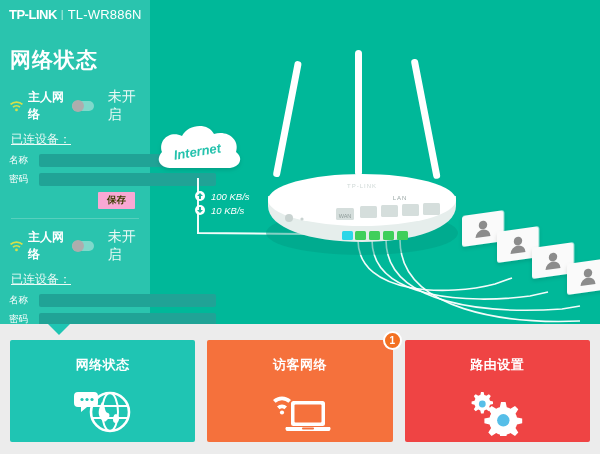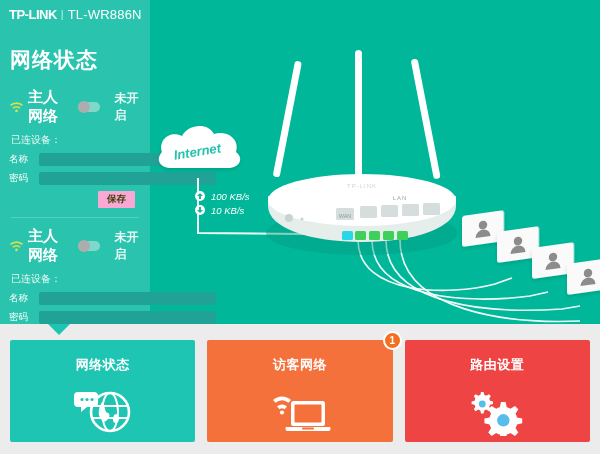--- a/index.html
+++ b/index.html
@@ -42,31 +42,31 @@
   .panel {
     position: absolute; left: 0; top: 0; width: 150px; height: 296px;
     background: #2AC4AE; padding: 10px 9px 0 9px;
   }
   .panel-title {
     color: #fff; font-size: 21px; font-weight: bold; letter-spacing: 1px;
     margin: 8px 0 14px 1px;
   }
   .net-head { display: flex; align-items: center; gap: 4px; margin-bottom: 7px; }
   .wifi-ico { width: 15px; height: 12px; flex: 0 0 auto; }
-  .net-name { color: #fff; font-size: 15px; font-weight: bold; }
+  .net-name { color: #fff; font-size: 12px; font-weight: bold; }
   .toggle {
     width: 22px; height: 10px; border-radius: 5px; background: #7fd9cb;
     position: relative; flex: 0 0 auto; cursor: pointer; margin-left: 2px;
   }
   .toggle .knob {
     position: absolute; left: 0; top: -1px; width: 12px; height: 12px;
     border-radius: 50%; background: #adadad;
   }
-  .toggle-state { color: #eafaf6; font-size: 12px; margin-left: 10px; font-weight: bold; }
-  .conn-label { color: #eafaf6; font-size: 10px; margin: 0 0 6px 2px; }
+  .toggle-state { color: #eafaf6; font-size: 14px; margin-left: 10px; }
+  .conn-label { color: #eafaf6; font-size: 12px; margin: 0 0 6px 2px; text-decoration: underline; }
   .field { display: flex; align-items: center; margin-bottom: 6px; }
   .field-label { color: #fff; font-size: 9.5px; width: 26px; flex: 0 0 auto; }
   .field-input {
     flex: 1; height: 13px; background: #20A396; border: none; border-radius: 2px;
     margin-left: 4px;
   }
   .save-row { display: flex; justify-content: flex-end; margin: 5px 6px 0 0; }
   .save-btn {
     background: #f9a8d4; color: #3d3d00; font-size: 9.5px; font-weight: bold;
     border: none; border-radius: 1px; padding: 2px 9px; cursor: pointer;

